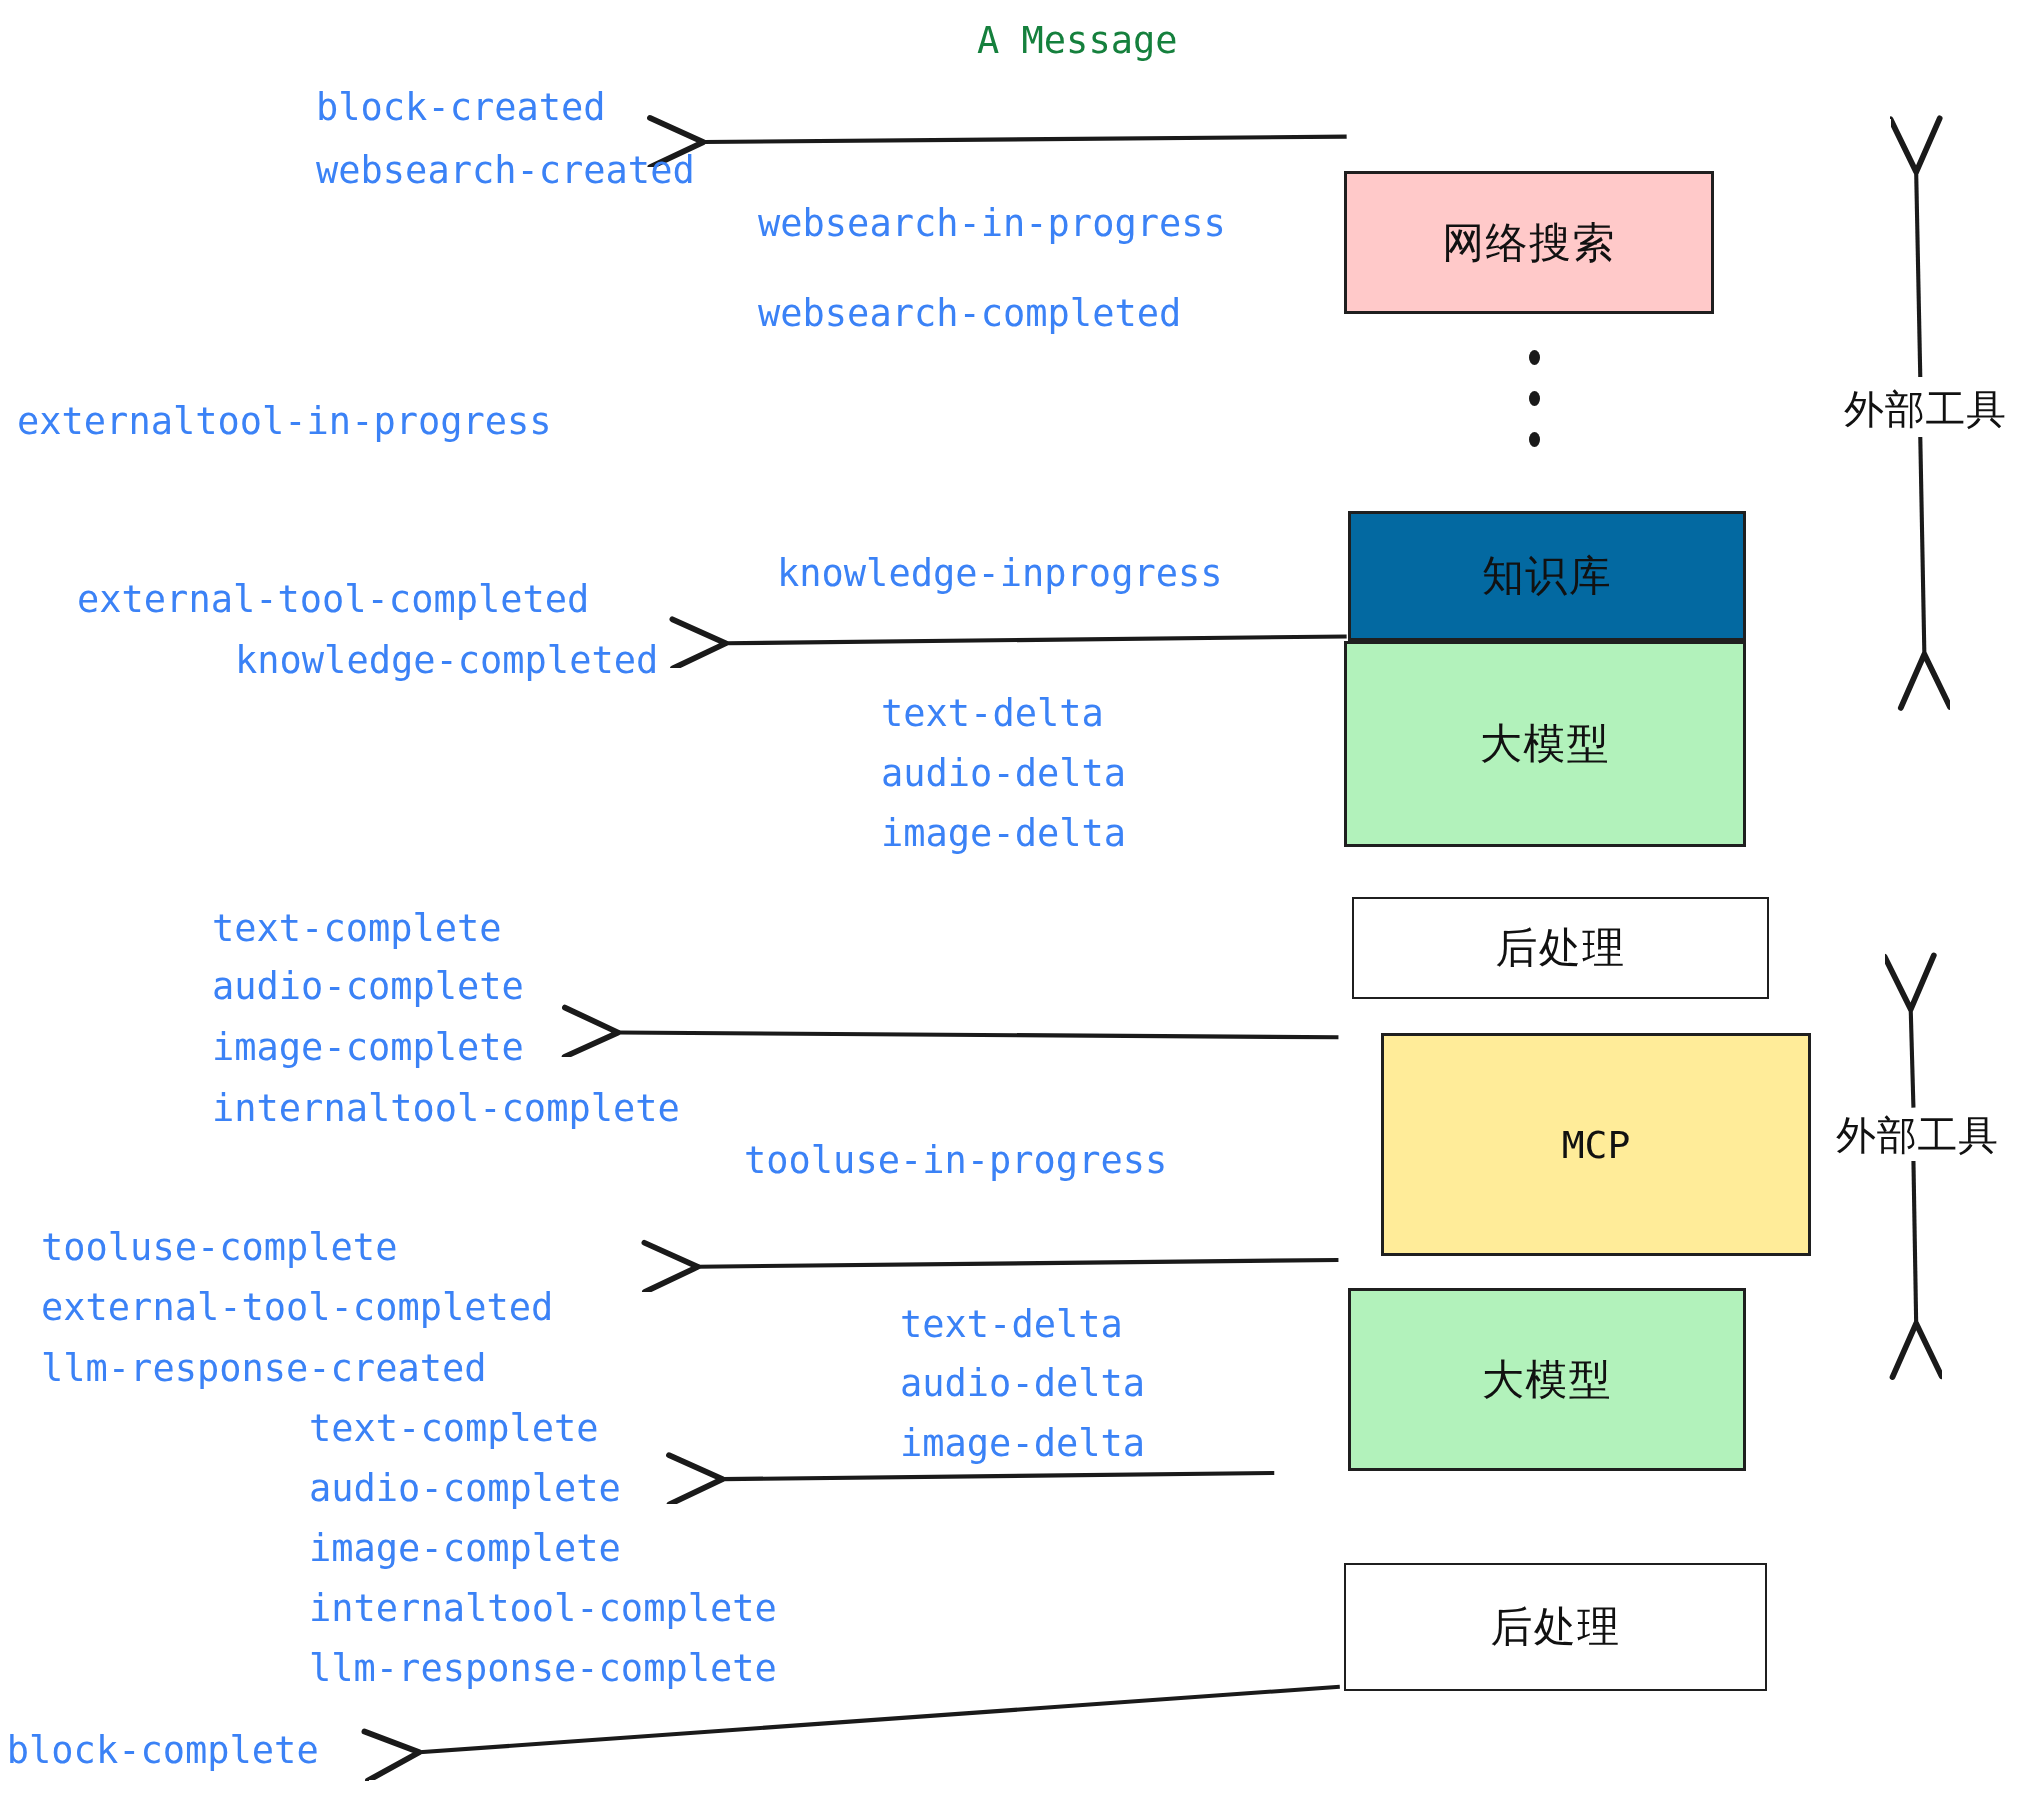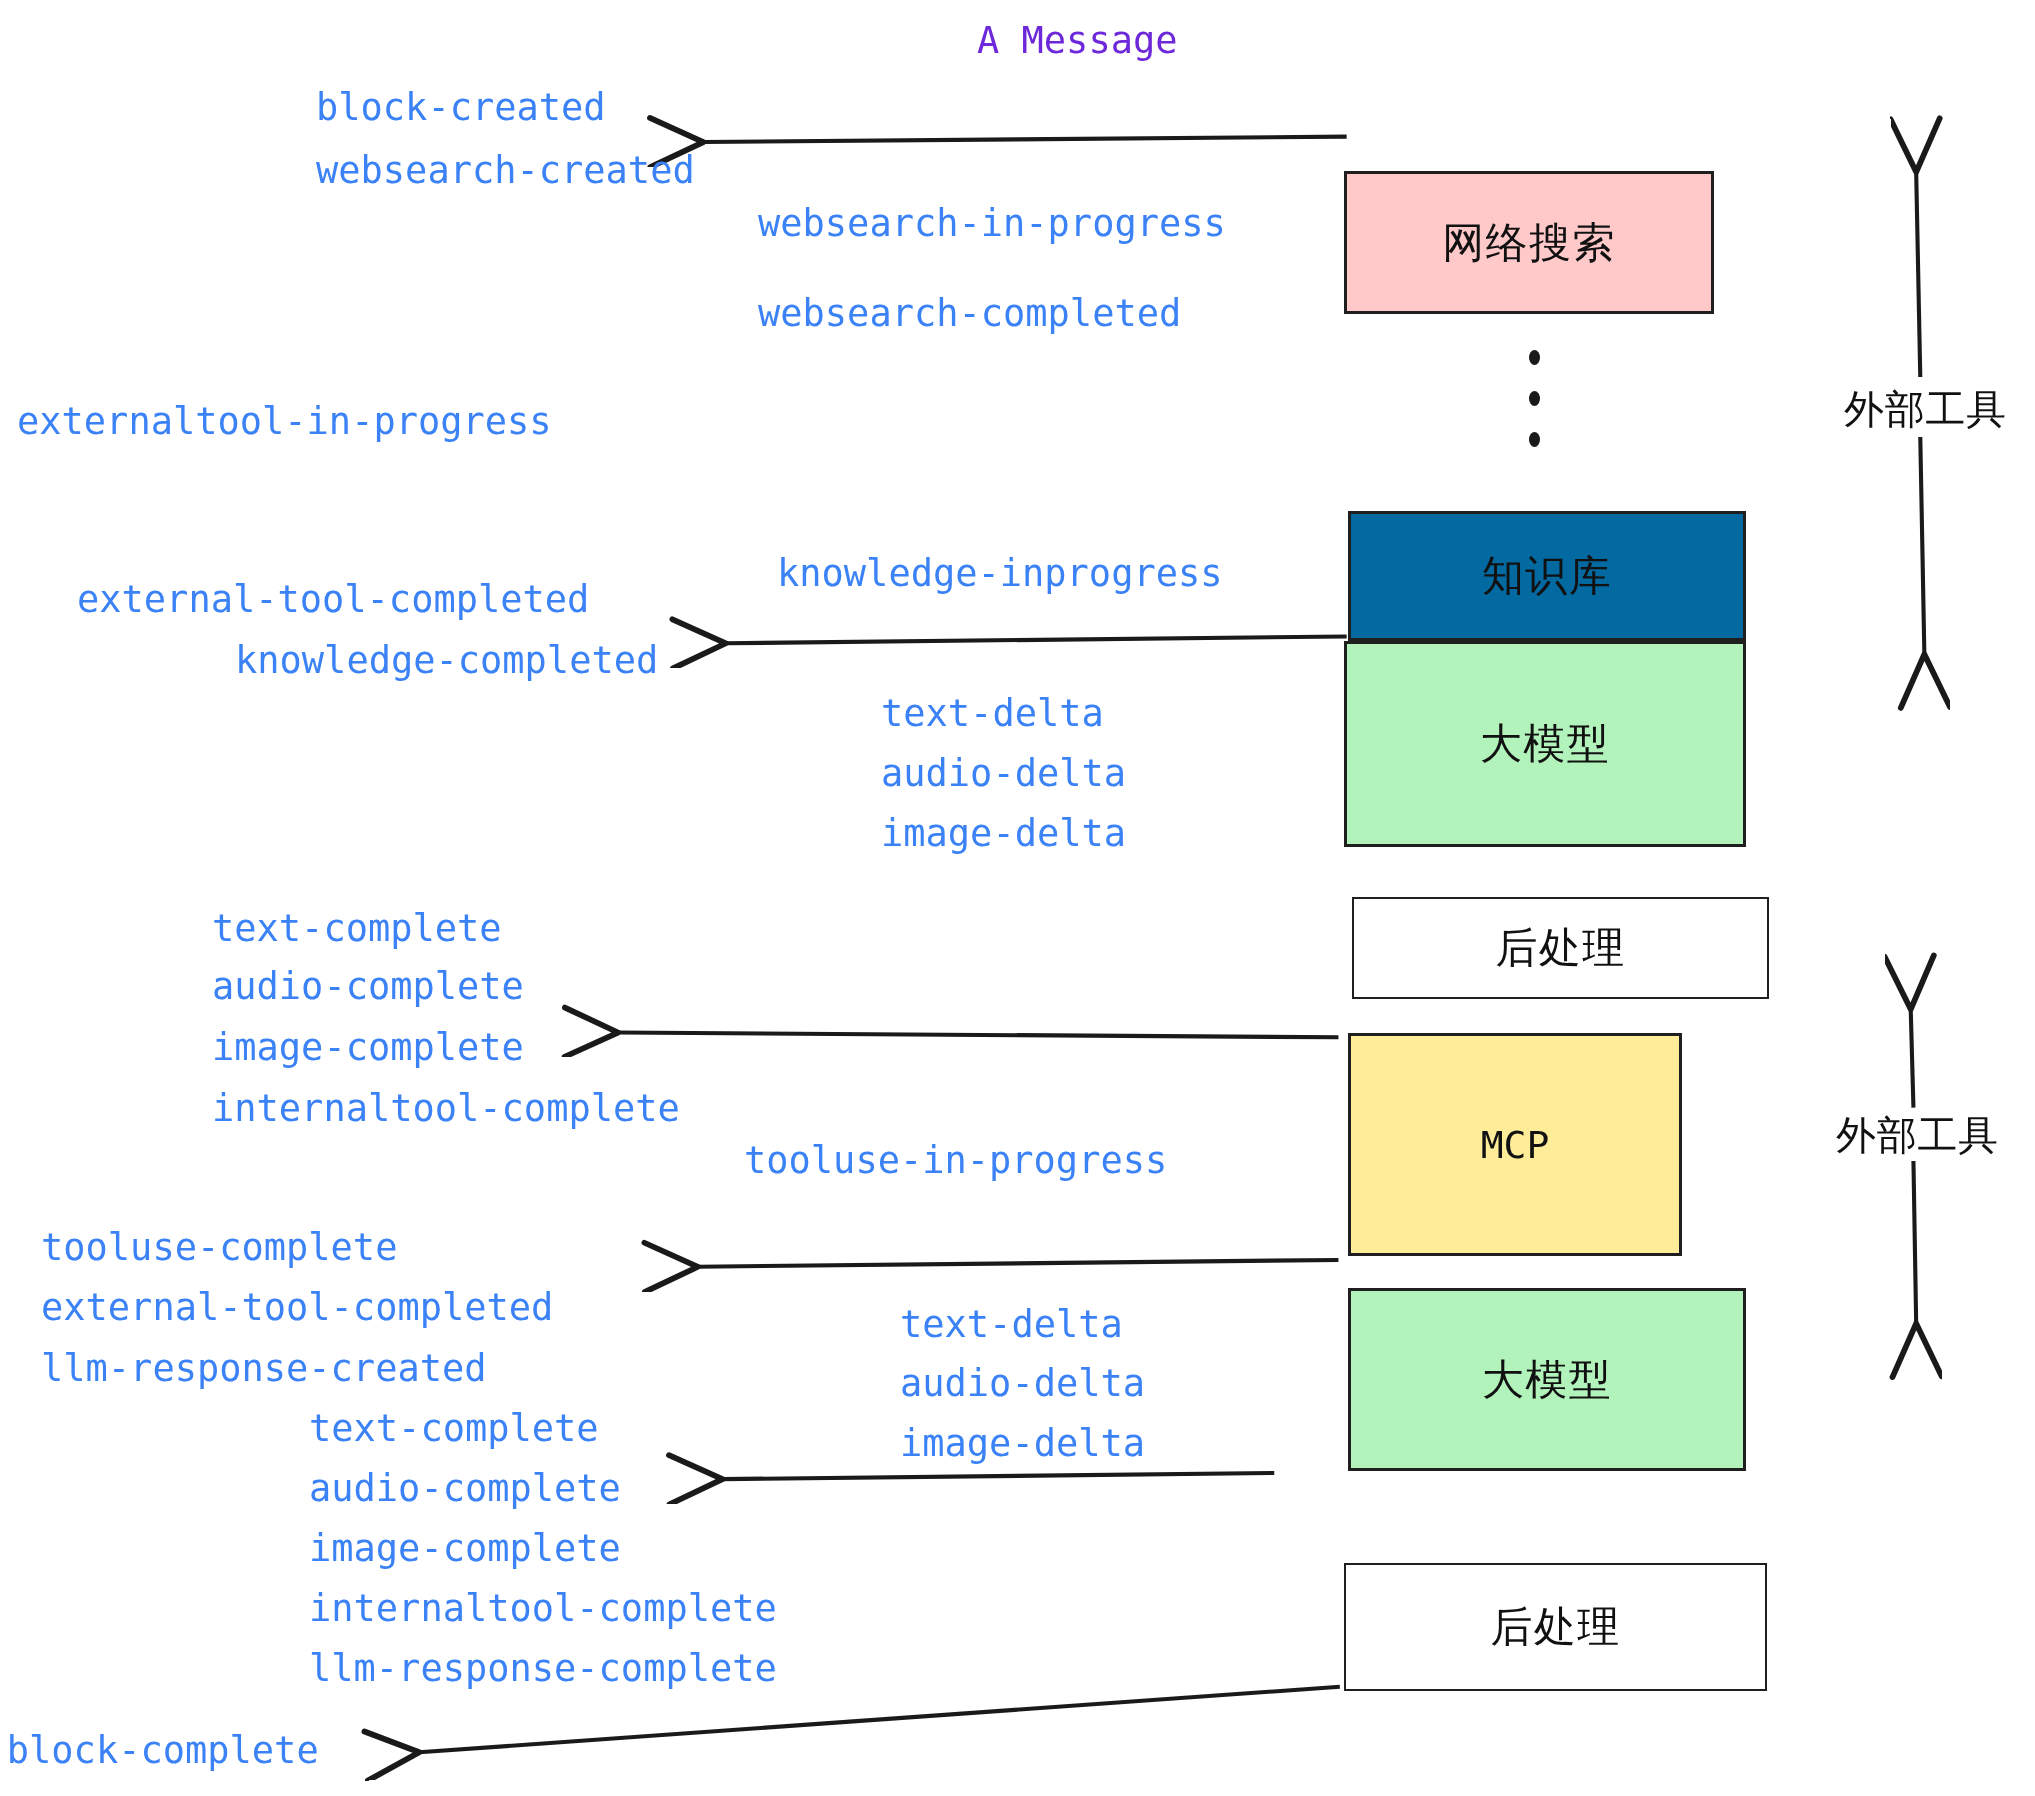--- a/index.html
+++ b/index.html
@@ -33,21 +33,21 @@
     font-size: 37px;
     line-height: 1.0;
     color: #3b82f6;
     white-space: nowrap;
     letter-spacing: 0px;
   }
   .title {
     position: absolute;
     font-family: "DejaVu Sans Mono", "Liberation Mono", monospace;
     font-size: 37px;
-    color: #6d28d9;
+    color: #15803d;
     white-space: nowrap;
   }
   .nodebox {
     position: absolute;
     box-sizing: border-box;
     border: 3.4px solid #1f1f1f;
     display: flex;
     align-items: center;
     justify-content: center;
     font-family: "DejaVu Sans", "Liberation Sans", sans-serif;
@@ -129,21 +129,21 @@
   </div>
 
   <div class="nodebox" style="left:1344px; top:641px; width:402px; height:206px; background:#b2f2bb;">
     <span>大模型</span>
   </div>
 
   <div class="nodebox" style="left:1352px; top:897px; width:417px; height:102px; background:#ffffff; border-width:2.7px;">
     <span>后处理</span>
   </div>
 
-  <div class="nodebox mono" style="left:1348px; top:1033px; width:334px; height:223px; background:#ffec99;">
+  <div class="nodebox mono" style="left:1381px; top:1033px; width:430px; height:223px; background:#ffec99;">
     <span>MCP</span>
   </div>
 
   <div class="nodebox" style="left:1348px; top:1288px; width:398px; height:183px; background:#b2f2bb;">
     <span>大模型</span>
   </div>
 
   <div class="nodebox" style="left:1344px; top:1563px; width:423px; height:128px; background:#ffffff; border-width:2.7px;">
     <span>后处理</span>
   </div>

